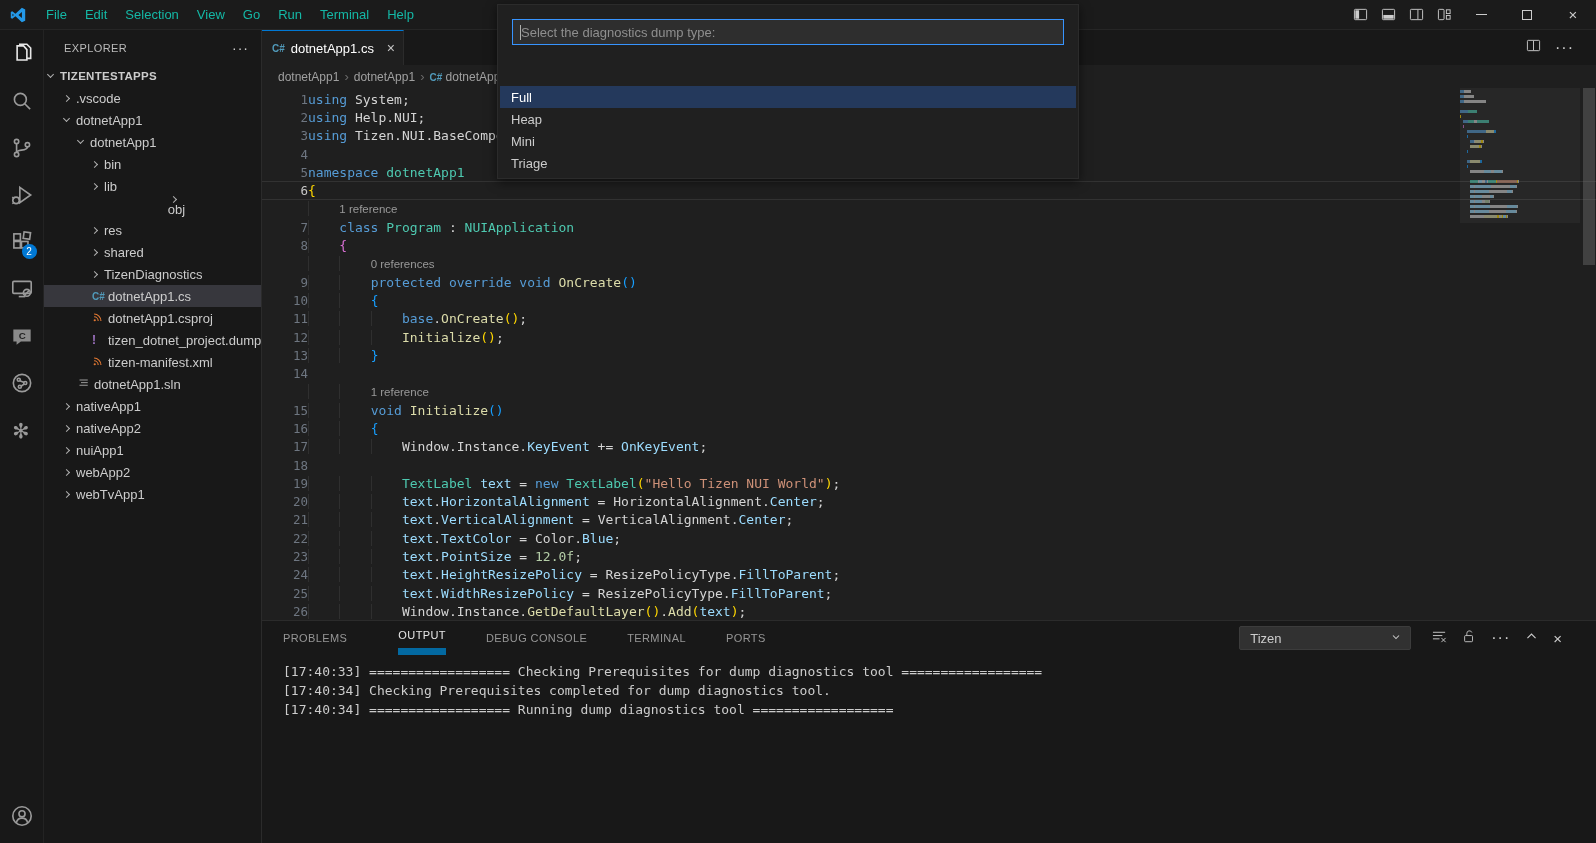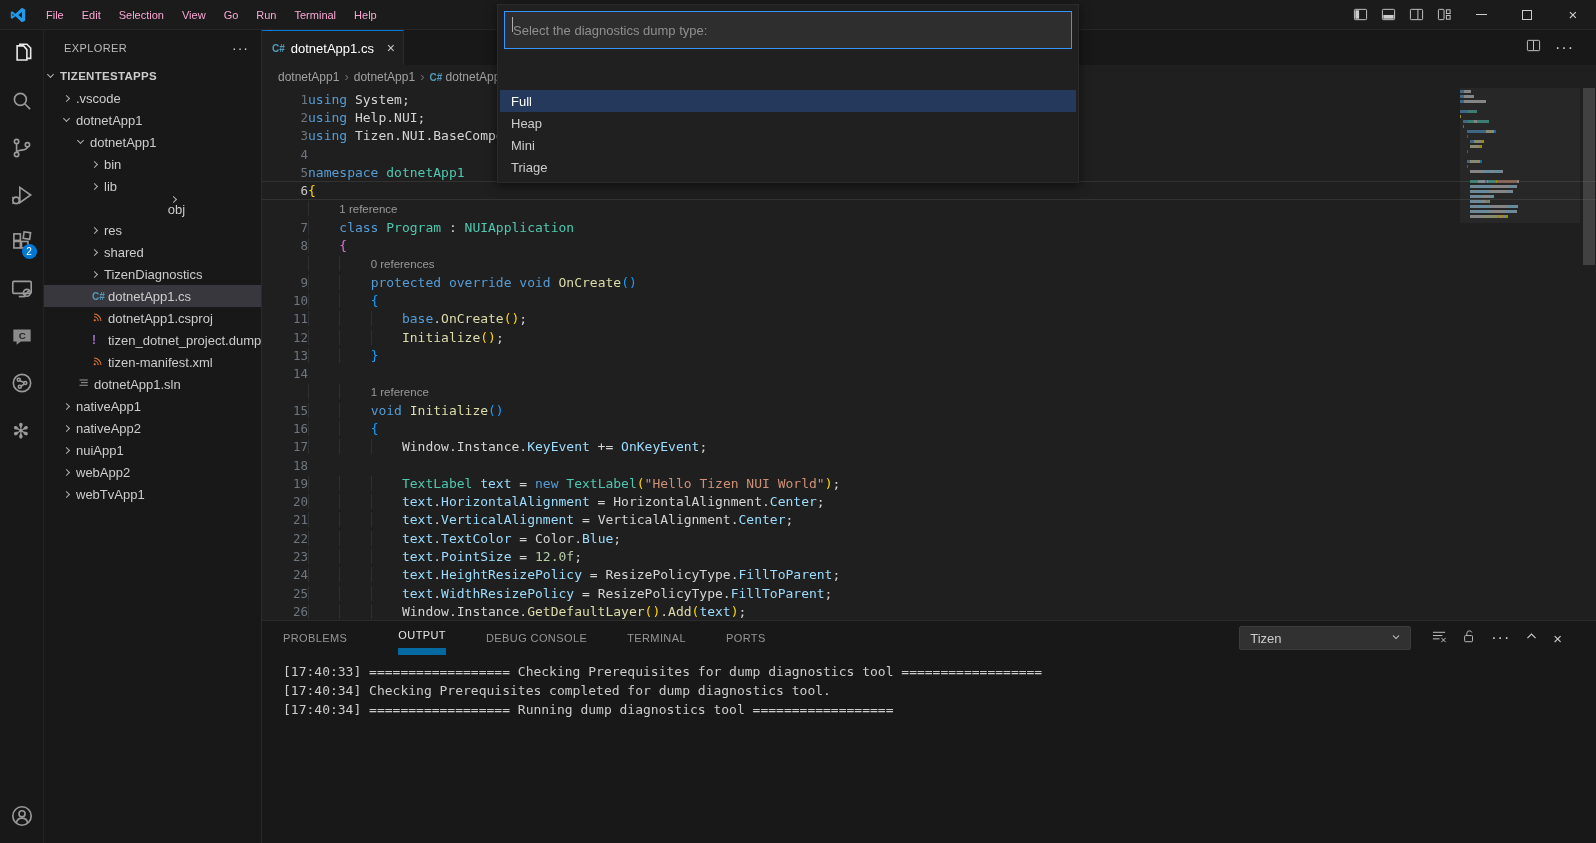--- a/index.html
+++ b/index.html
@@ -5,21 +5,21 @@
   * { margin:0; padding:0; box-sizing:border-box; }
   html,body { width:1596px; height:843px; overflow:hidden; background:#1f1f1f;
     font-family:"Liberation Sans", sans-serif; }
   #app { position:relative; width:1596px; height:843px; background:#1f1f1f; color:#ccc; }
 
   
   #titlebar { position:absolute; left:0; top:0; width:100%; height:30px; background:#1b1b1b;
     display:flex; align-items:center; border-bottom:1px solid #262626; }
   #vscode-logo { width:18px; height:18px; margin:0 10px 0 9px; flex:0 0 auto; }
   #menubar { display:flex; align-items:center; height:100%; }
-  .menu-item { padding:0 9px; font-size:11px; color:#f9a8d4; line-height:30px; cursor:default; }
+  .menu-item { padding:0 9px; font-size:13px; color:#14b8a6; line-height:30px; cursor:default; }
   #titlebar-right { margin-left:auto; display:flex; align-items:center; height:100%; }
   .layout-btn { width:28px; height:30px; display:flex; align-items:center; justify-content:center; }
   .win-btn { width:46px; height:30px; display:flex; align-items:center; justify-content:center;
     color:#cccccc; font-size:15px; }
   .win-btn svg, .layout-btn svg { display:block; }
 
   
   #activitybar { position:absolute; left:0; top:30px; width:44px; height:813px; background:#181818;
     border-right:1px solid #232323; display:flex; flex-direction:column; align-items:center; }
   .act-icon { position:relative; width:44px; height:47px; display:flex; align-items:center; justify-content:center; }
@@ -85,21 +85,21 @@
   #panel-actions { position:absolute; right:34px; top:5px; display:flex; align-items:center; gap:15px; color:#cccccc; }
   #channel-select { width:172px; height:24px; background:#313131; border:1px solid #3c3c3c; border-radius:2px;
     display:flex; align-items:center; padding:0 8px 0 10px; font-size:13px; color:#cccccc; margin-right:6px; }
   #channel-select .chevdn { margin-left:auto; }
   #panel-output { padding:7px 0 0 21px; font-family:"DejaVu Sans Mono", monospace; font-size:13px;
     color:#cccccc; line-height:19.2px; white-space:pre; }
 
   
   #quickpick { position:absolute; left:497px; top:4px; width:582px; background:#202020;
     border:1px solid #2b2b2b; box-shadow:0 3px 10px rgba(0,0,0,.55); z-index:50; }
-  #qp-input-wrap { margin:6px; height:38px; background:#2e2e2e; border:1px solid #3794ff; position:relative; }
+  #qp-input-wrap { margin:14px; height:26px; background:#2e2e2e; border:1px solid #3794ff; position:relative; }
   #qp-input { width:100%; height:100%; background:transparent; border:0; outline:none; color:#cccccc;
     font-size:13px; padding:0 8px; font-family:"Liberation Sans", sans-serif; }
   #qp-input::placeholder { color:#8f8f8f; }
   #qp-cursor { position:absolute; left:7px; top:5px; width:1px; height:15px; background:#aeafad; }
   #qp-list { padding:2px 0 4px 0;margin-top:39px; }
   .qp-option { height:22px; display:flex; align-items:center; padding-left:11px; font-size:13px; color:#cccccc;
     margin:0 2px; }
   .qp-option.selected { background:#24395c; color:#ffffff; }
 
   .icon-stroke { stroke:#9a9a9a; fill:none; stroke-width:1.5; }

